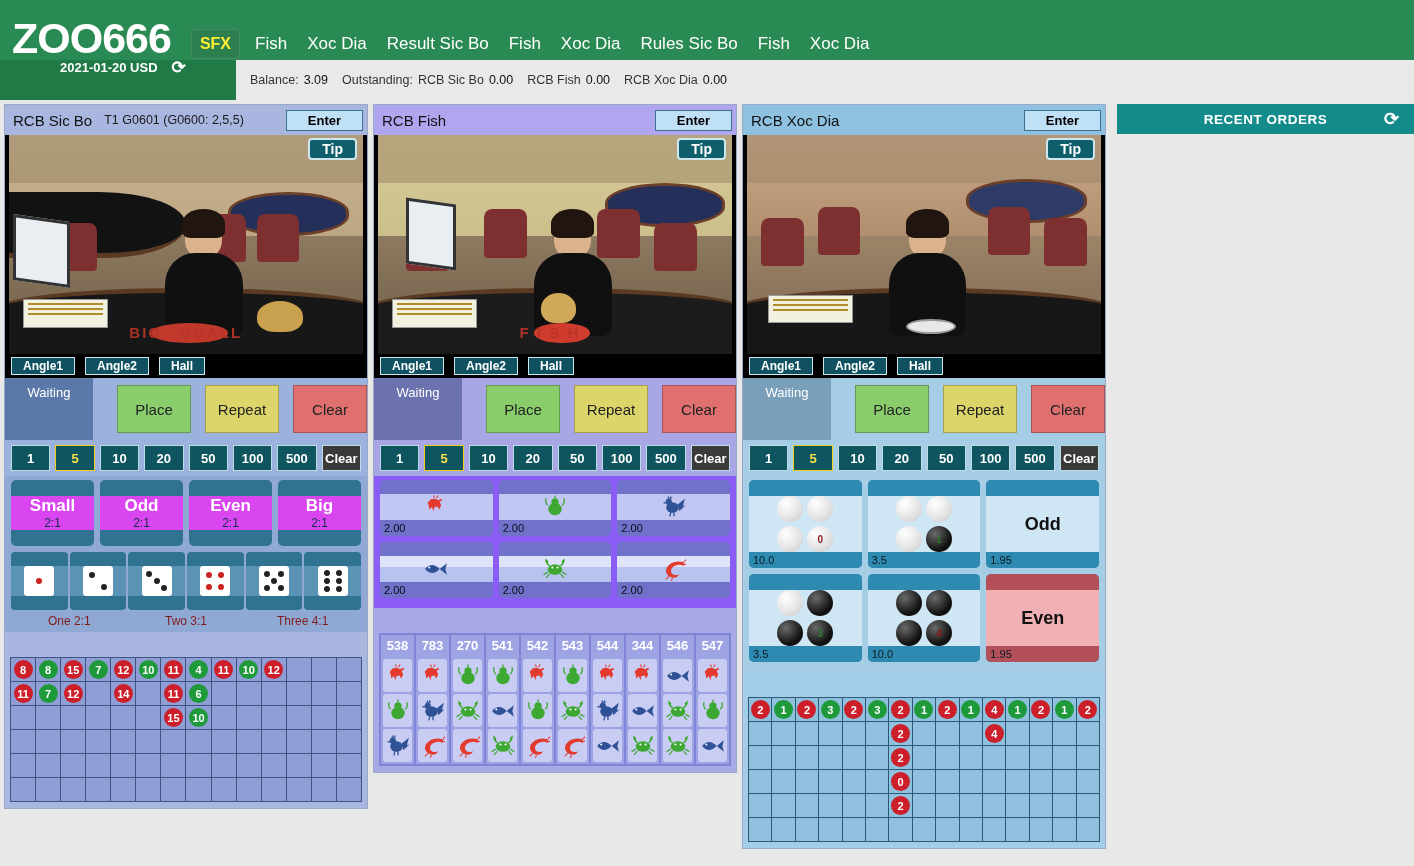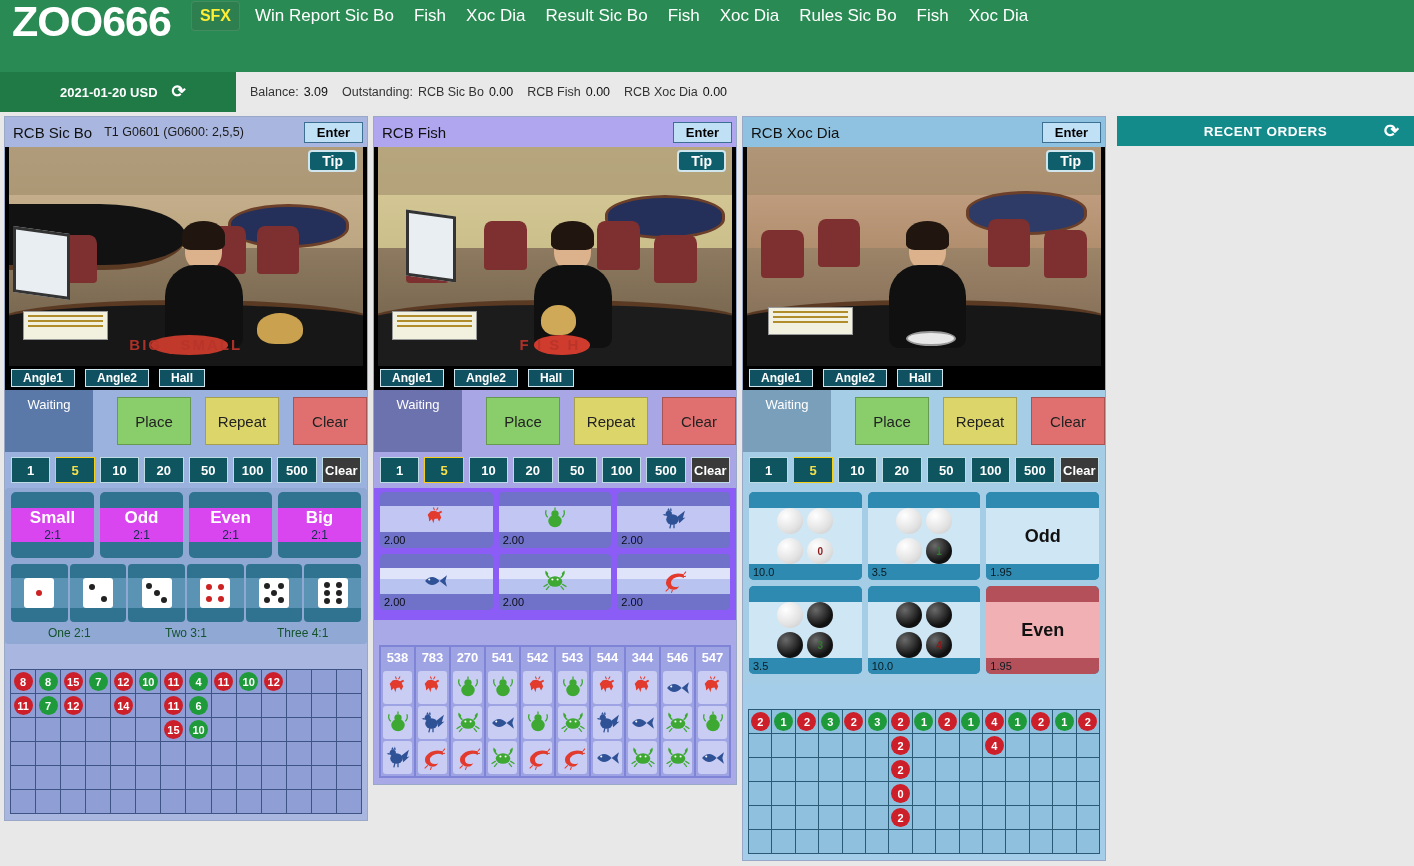--- a/index.html
+++ b/index.html
@@ -5,42 +5,42 @@
   * { box-sizing: border-box; margin:0; padding:0; }
   body {
     width:1414px; height:866px; overflow:hidden;
     background:#e8e8e8;
     font-family:"Liberation Sans", sans-serif;
     -webkit-font-smoothing:antialiased;
   }
 
   
   .topnav {
-    height:72px; background:#2a8a53;
-    display:flex; align-items:flex-start; padding:0 0 0 12px;
+    height:60px; background:#2a8a53;
+    display:flex; align-items:flex-end; padding:0 0 0 12px;
   }
   .brand {
     color:#fff; font-size:43px; font-weight:bold; letter-spacing:-1px;
     line-height:1; margin-right:20px;
   }
   .navitems { display:flex; align-items:center; gap:0; }
   .navitem {
     color:#ffffff; font-size:17px; padding:6px 10px; white-space:nowrap;
     cursor:pointer;
   }
   .navitem.sfx {
     color:#ffee33; font-weight:bold; font-size:16px;
     background:#2e7f50; border-radius:4px; padding:6px 9px; margin-right:5px;
     box-shadow:inset 0 0 0 1px rgba(255,255,255,0.10);
   }
 
   
   .infobar { height:40px; background:#e9e9e9; display:flex; align-items:stretch; }
   .datebox {
-    background:#1f7a46; color:#fff; display:flex; align-items:center; gap:14px;
+    background:#1f7a46; color:#fff; display:flex; align-items:flex-start; gap:14px;
     padding:0 14px 0 60px; font-size:13px; font-weight:bold; min-width:236px;
   }
   .refresh-glyph {
     display:inline-block; width:16px; height:16px; position:relative;
     font-size:17px; line-height:16px; color:#fff; cursor:pointer;
   }
   .balances { display:flex; align-items:center; gap:0; padding-left:14px; font-size:12.5px; color:#222; }
   .balances span { margin-right:5px; white-space:nowrap; }
   .lbl { color:#333; }
   .val { font-weight:normal; color:#111; margin-right:14px !important; }
@@ -56,21 +56,21 @@
   .panel-head {
     height:30px; display:flex; align-items:center; padding:0 4px 0 8px;
   }
   .p1 .panel-head { background:#a9b7e0; }
   .p2 .panel-head { background:#b0a6ef; }
   .p3 .panel-head { background:#8ec2e0; }
   .panel-title { font-size:15px; color:#111; font-weight:normal; }
   .panel-sub { font-size:12.5px; color:#1a1a1a; margin-left:12px; flex:1; }
   .enter-btn {
     background:#bfe0f5; border:1px solid #3c6f92; color:#000;
-    font-size:13px; font-weight:bold; padding:2px 12px; cursor:pointer;
+    font-size:13px; font-weight:bold; padding:2px 21px; cursor:pointer;
   }
 
   
   .video {
     position:relative; height:243px; background:#000; overflow:hidden;
   }
   .video-inner { position:absolute; inset:0 4px 24px 4px; overflow:hidden;padding-left:24px; }
   .tip-btn {
     position:absolute; top:3px; right:10px; z-index:6;
     background:#0f5e6b; border:2px solid #cfe6ee; border-radius:4px;
@@ -165,21 +165,21 @@
   .p1 .bc-name  { color:#fff; font-size:17px; font-weight:bold; }
   .p1 .bc-odds  { color:#10304a; font-size:12px; }
   .p1 .bets { background:#8fa9d4; border-radius:3px; }
 
   .dice-row { display:flex; gap:2px; }
   .dice-cell { flex:1; border-radius:4px; overflow:hidden; display:flex; flex-direction:column; background:#2f7391; cursor:pointer; }
   .dice-cell .dm { flex:1; background:#5a93b3; display:flex; align-items:center; justify-content:center; }
   .die { width:30px; height:30px; background:#fff; border-radius:3px; position:relative; }
   .die b { position:absolute; width:6px; height:6px; border-radius:50%; background:#222; }
   .die b.r { background:#cc2222; }
-  .dice-legend { display:flex; margin-top:4px; font-size:12px; color:#14532d; }
+  .dice-legend { display:flex; margin-top:4px; font-size:12px; color:#7f1d1d; }
   .dice-legend span { flex:1; text-align:center; }
 
   
   .p2 .bets { background:#8b5cf6; }
   .p2 .bet-cell { background:#6f72c8; }
   .p2 .bc-top { background:#6f72c8; height:14px; }
   .p2 .bc-mid { background:#c2c6f2; height:66px; position:relative; }
   .p2 .bc-bot { background:#6f72c8; color:#0b0b16; }
   .p2 .water .bc-mid { background:linear-gradient(#dfe4fb 0 42%, #b9c3ef 42% 100%); }
 
@@ -239,21 +239,20 @@
   .orders-head .refresh-glyph { position:absolute; right:14px; font-size:18px; }
   .orders-body { height:700px; background:#e8e8e8; }
 </style>
 </head>
 <body>
 
 <div class="topnav">
   <div class="brand">ZOO666</div>
   <div class="navitems">
     <div class="navitem sfx">SFX</div>
-    <div class="navitem">Win Report Sic Bo</div>
     <div class="navitem">Fish</div>
     <div class="navitem">Xoc Dia</div>
     <div class="navitem">Result Sic Bo</div>
     <div class="navitem">Fish</div>
     <div class="navitem">Xoc Dia</div>
     <div class="navitem">Rules Sic Bo</div>
     <div class="navitem">Fish</div>
     <div class="navitem">Xoc Dia</div>
   </div>
 </div>

